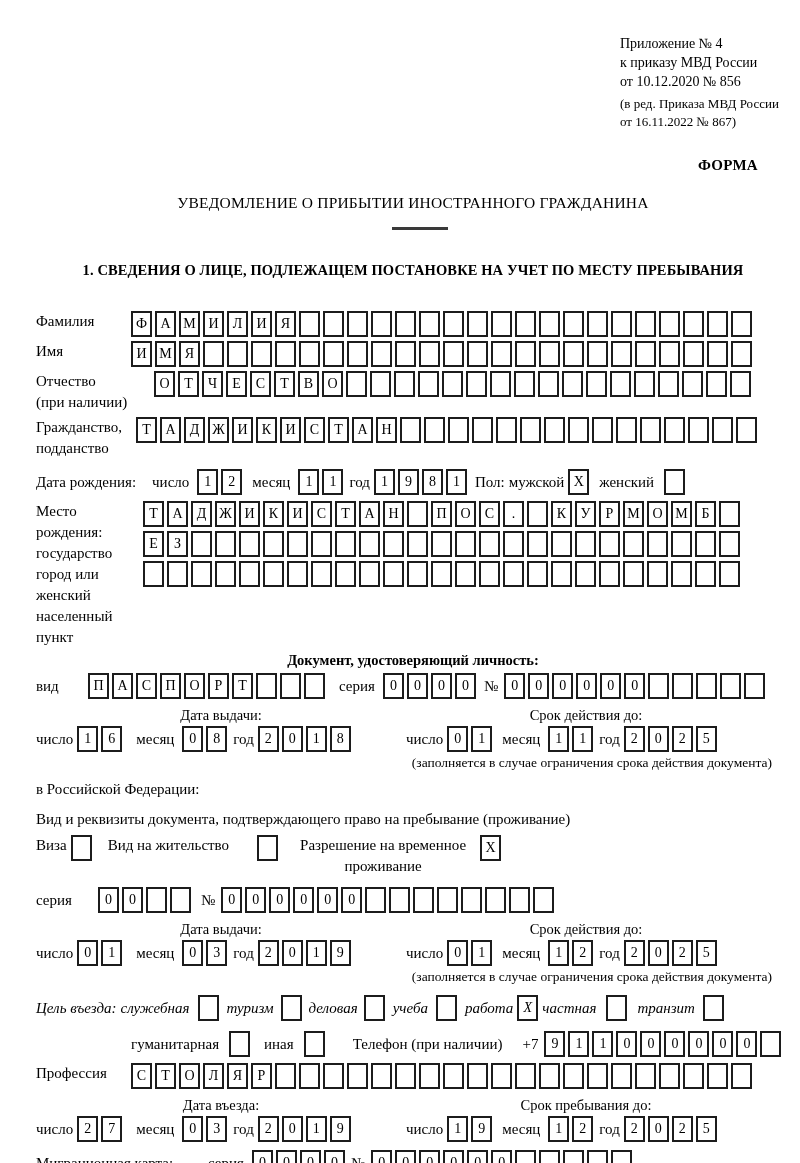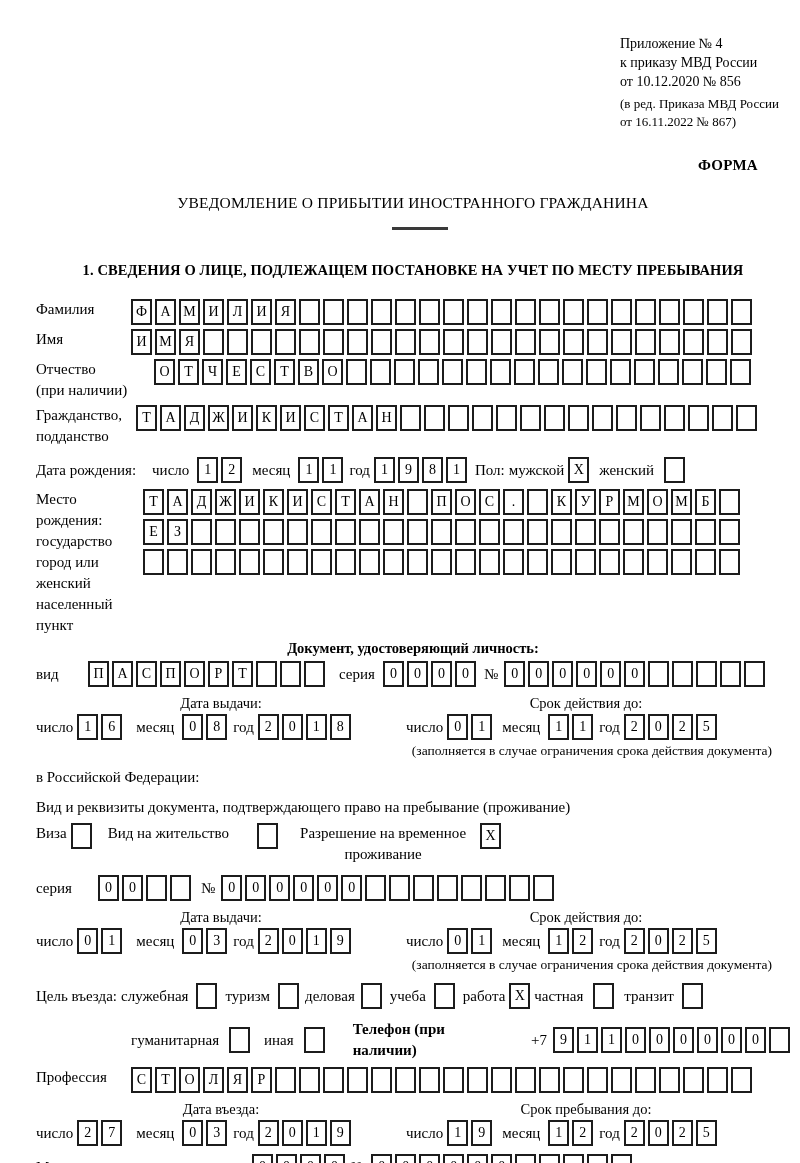--- a/index.html
+++ b/index.html
@@ -14,62 +14,62 @@
 
   
   .appendix { margin-left:584px; width:200px; font-size:14px; line-height:19px; }
   .appendix .rev { font-size:13px; line-height:18px; margin-top:4px; }
   .forma { text-align:right; padding-right:32px; font-weight:bold; font-size:15px; margin-top:26px; letter-spacing:.3px; }
 
   
   .title { text-align:center; font-weight:normal; font-size:15.5px; line-height:22px; margin-top:18px; letter-spacing:.2px; }
   .title-blank { display:inline-block; width:56px; border-bottom:3px solid #3a3a3a; height:14px; margin-left:14px; }
 
-  .sec-heading { text-align:center; font-weight:bold; font-size:14.5px; margin-top:26px; margin-bottom:20px; letter-spacing:.1px; }
+  .sec-heading { text-align:center; font-weight:bold; font-size:14.5px; margin-top:26px; margin-bottom:32px; letter-spacing:.1px; }
 
   
   .row { display:flex; align-items:flex-start; margin-bottom:4px; }
   .lbl { font-size:15px; line-height:21px; }
   .lblcol { flex:0 0 auto; }
   .w95 { width:95px; } .w118 { width:118px; } .w107 { width:107px; }
 
   .cells { display:inline-flex; gap:3px; flex-wrap:nowrap; }
   .cell {
     width:21px; height:26px;
     border:2px solid #1c1c1c;
     display:inline-flex; align-items:center; justify-content:center;
     font-size:14px; font-family:"Liberation Serif","DejaVu Serif",serif;
     flex:0 0 auto; background:#fff;
   }
   .cellrows .cells { margin-bottom:4px; }
 
   .inline-row { display:flex; align-items:center; margin-bottom:4px; }
   .inline-row .lbl { white-space:nowrap; }
   .ml4{margin-left:4px;} .ml6{margin-left:6px;} .ml8{margin-left:8px;} .ml10{margin-left:10px;}
-  .ml14{margin-left:14px;} .ml16{margin-left:16px;} .ml20{margin-left:20px;} .ml28{margin-left:28px;font-weight:bold;}
+  .ml14{margin-left:14px;} .ml16{margin-left:16px;} .ml20{margin-left:20px;} .ml28{margin-left:28px;}
 
   
   .date-heads { display:flex; font-size:14.5px; margin-top:8px; }
   .dh-left { width:370px; text-align:center; }
   .dh-right { width:360px; text-align:center; }
   .date-cells { display:flex; align-items:center; margin-top:2px; }
   .dc-left { width:370px; display:flex; align-items:center; }
   .dc-right { display:flex; align-items:center; }
   .note-row { text-align:right; padding-right:18px; font-size:13.5px; margin-top:3px; margin-bottom:6px; }
 
   .para { font-size:15px; line-height:24px; margin-top:6px; }
 
   
   .visa-row { display:flex; align-items:flex-start; margin-top:4px; margin-bottom:10px; }
   .chk-item { display:flex; align-items:flex-start; }
   .chk-label-multi { font-size:15px; line-height:21px; text-align:center; }
   .wrap175 { width:178px; }
   .wrap185 { width:185px; }
 
-  .purpose-row { display:flex; align-items:center; margin-top:10px; margin-bottom:10px; }
+  .purpose-row { display:flex; align-items:center; margin-top:10px; margin-bottom:10px;font-style:italic; }
   .purpose-row2 { display:flex; align-items:center; margin-left:95px; margin-top:6px; margin-bottom:6px; }
 </style>
 </head>
 <body>
 
 <div class="page">
 
   <div class="appendix">
     <div>Приложение № 4</div>
     <div>к приказу МВД России</div>

